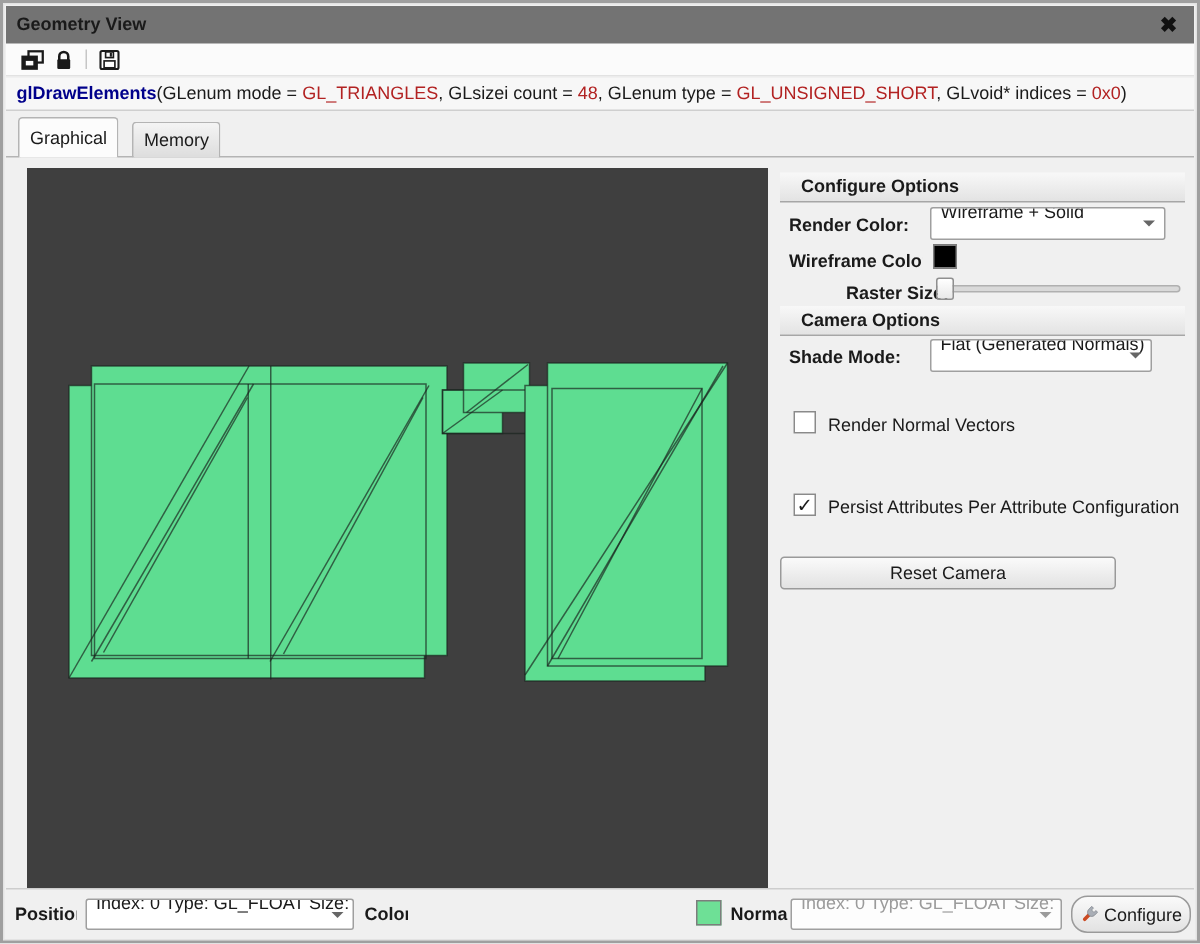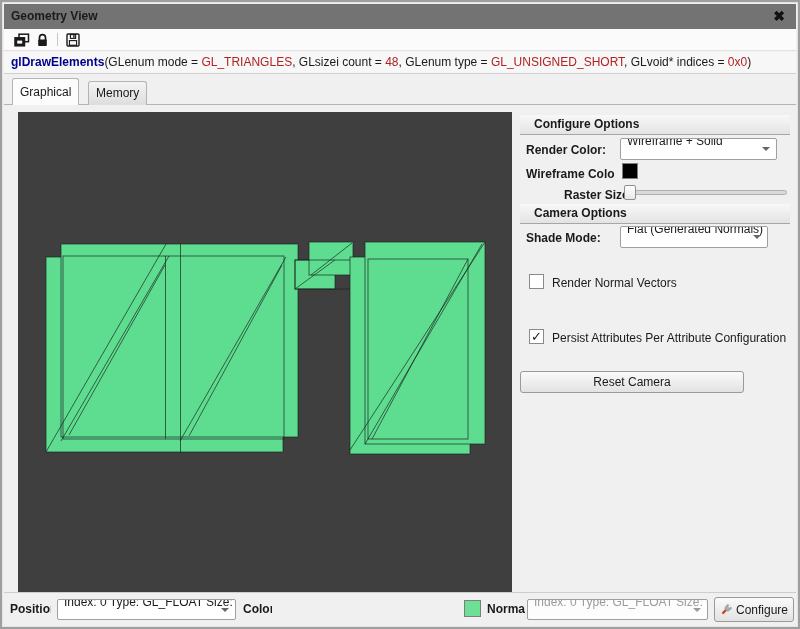--- a/index.html
+++ b/index.html
@@ -68,21 +68,21 @@
     text-align:center;line-height:13px;font-weight:bold;font-size:13px;cursor:pointer;}
   .cb-label{position:absolute;white-space:nowrap;}
 
   .btn{position:absolute;border:1px solid #9a9a9a;border-radius:3px;background:linear-gradient(#fafafa,#e2e2e2);
     text-align:center;cursor:pointer;font-size:12px;color:#1a1a1a;}
 
   
   .statusbar{position:absolute;left:2px;right:2px;top:590px;height:33px;background:#f0f0f0;
     border-top:1px solid #cdcdcd;}
   .slabel{position:absolute;top:9px;font-weight:bold;}
-  .config-btn{display:flex;align-items:center;justify-content:center;gap:4px;padding:0 5px;}
+  .config-btn{display:flex;align-items:center;justify-content:center;gap:4px;padding:0 5px;border-radius:11px;}
 </style>
 </head>
 <body>
 
 <div class="window">
 
   <div class="titlebar">
     <span class="title">Geometry View</span>
     <button class="close-btn"><span>✖</span></button>
   </div>

